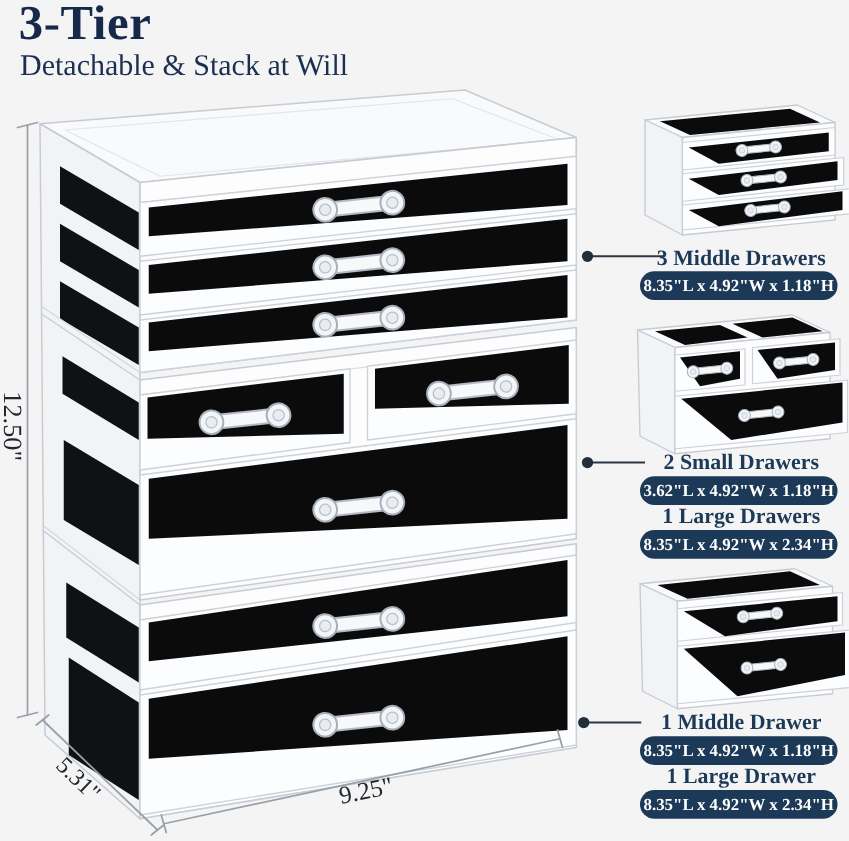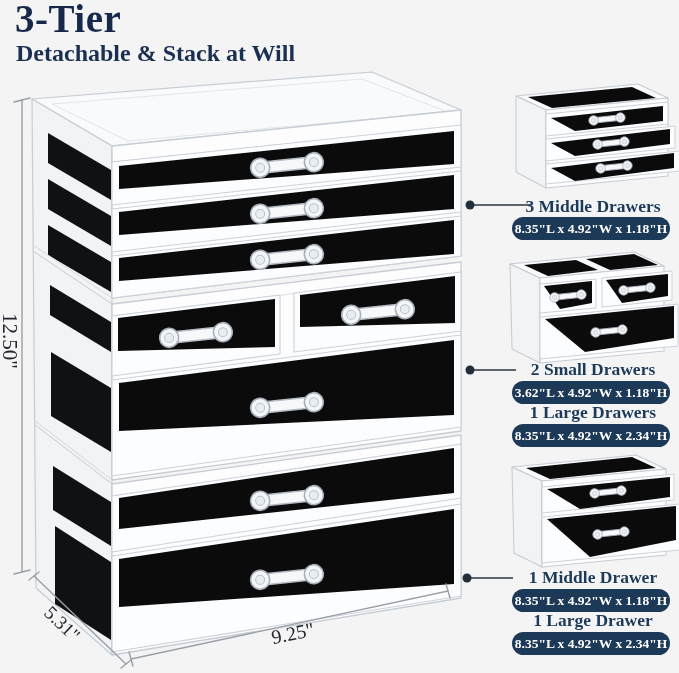--- a/index.html
+++ b/index.html
@@ -6,21 +6,21 @@
   body{
     width:679px;height:673px;position:relative;overflow:hidden;
     background:#f4f4f5;
     font-family:"Liberation Serif","DejaVu Serif",serif;
   }
   .abs{position:absolute;}
   .title{
     left:15px;top:-4px;font-size:39px;font-weight:bold;color:#16294a;letter-spacing:.5px;
   }
   .subtitle{
-    left:16px;top:40px;font-size:24px;font-weight:bold;color:#1b3050;
+    left:16px;top:40px;font-size:24px;font-weight:normal;color:#1b3050;
   }
   .callout-label{
     width:196px;text-align:center;font-size:17.5px;font-weight:bold;color:#1c3a57;
   }
   .badge{
     width:158px;height:23px;border-radius:12px;background:#1c3a57;color:#ffffff;
     text-align:center;font-size:13.5px;line-height:23px;font-weight:bold;letter-spacing:0;
   }
   .dim{
     color:#23262c;text-align:center;font-size:20px;white-space:nowrap;

